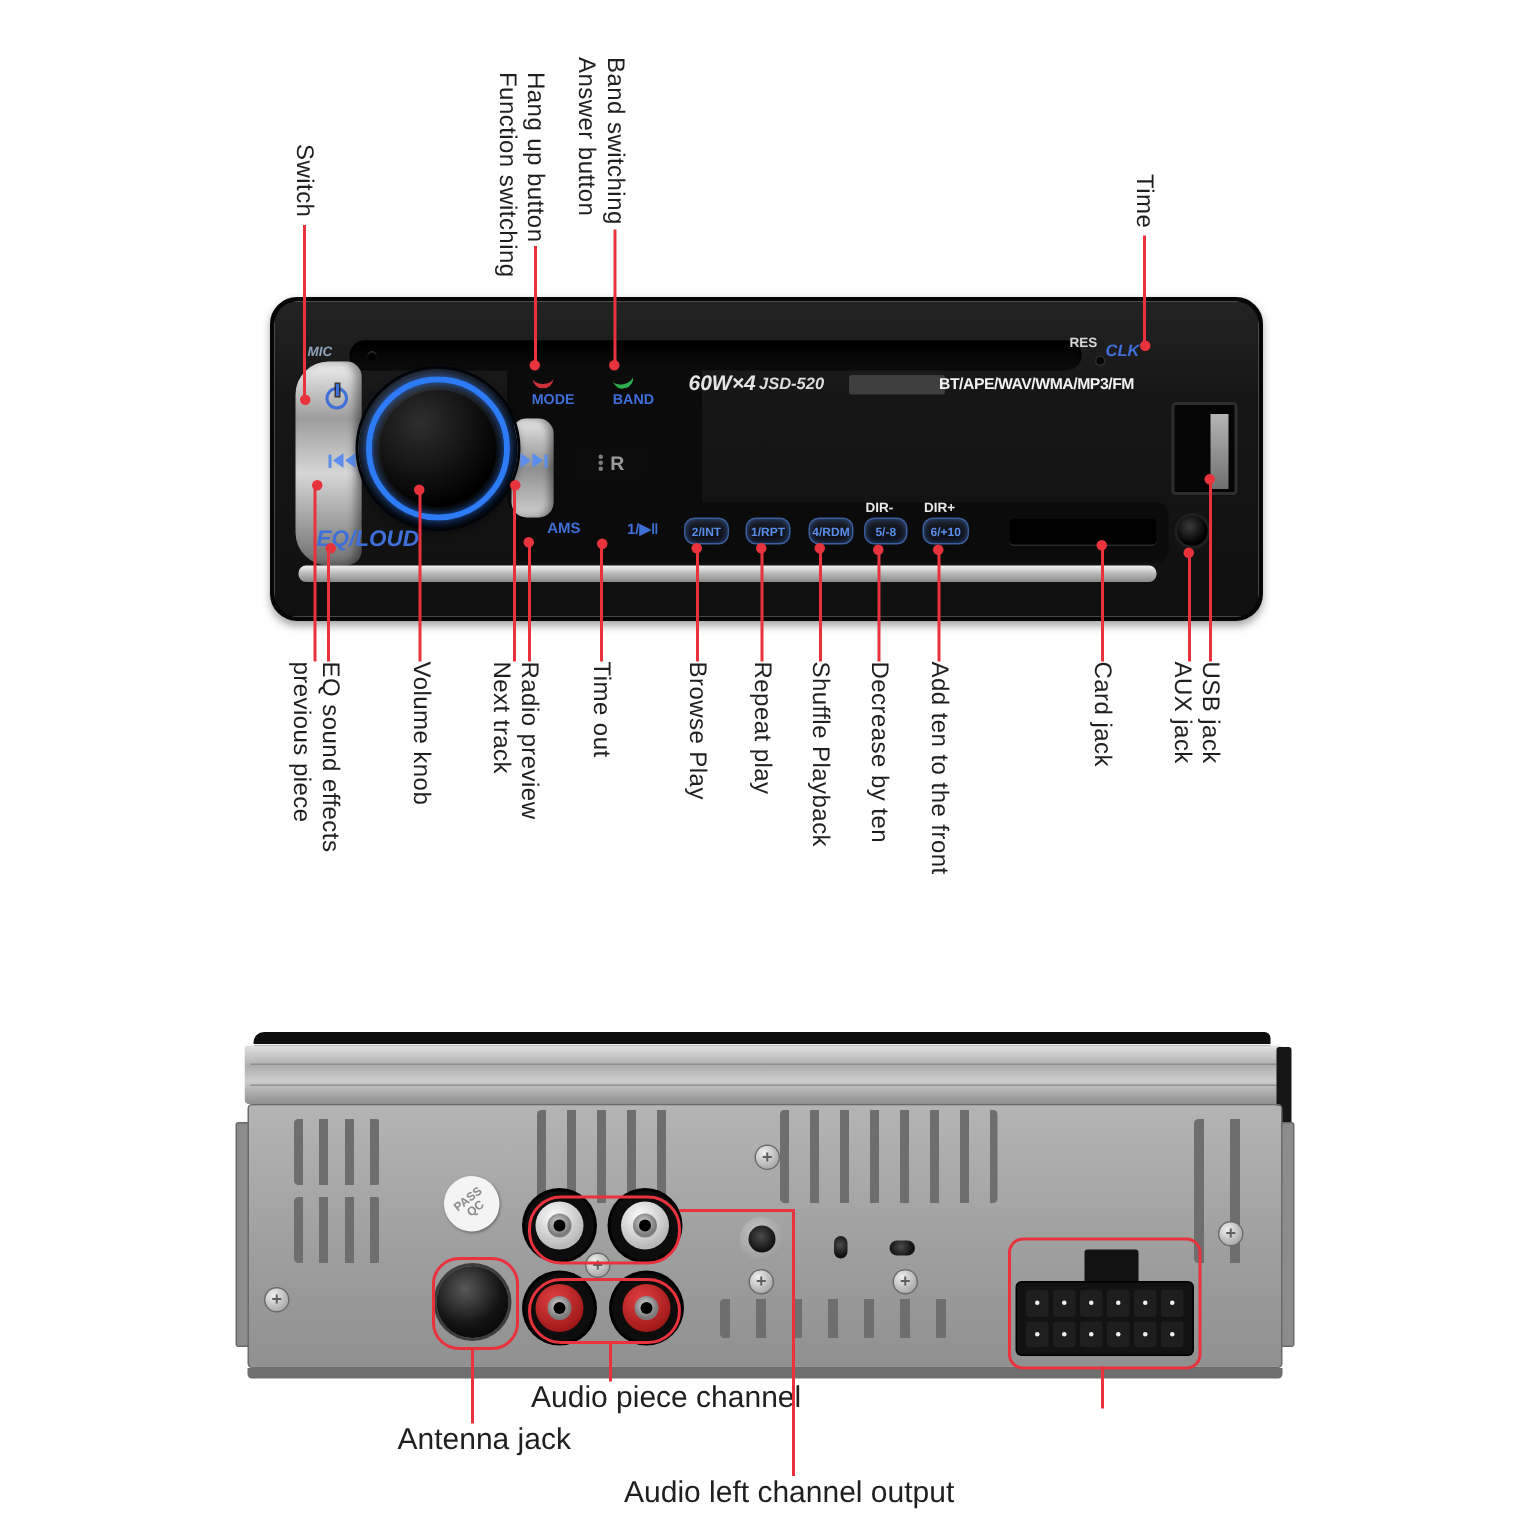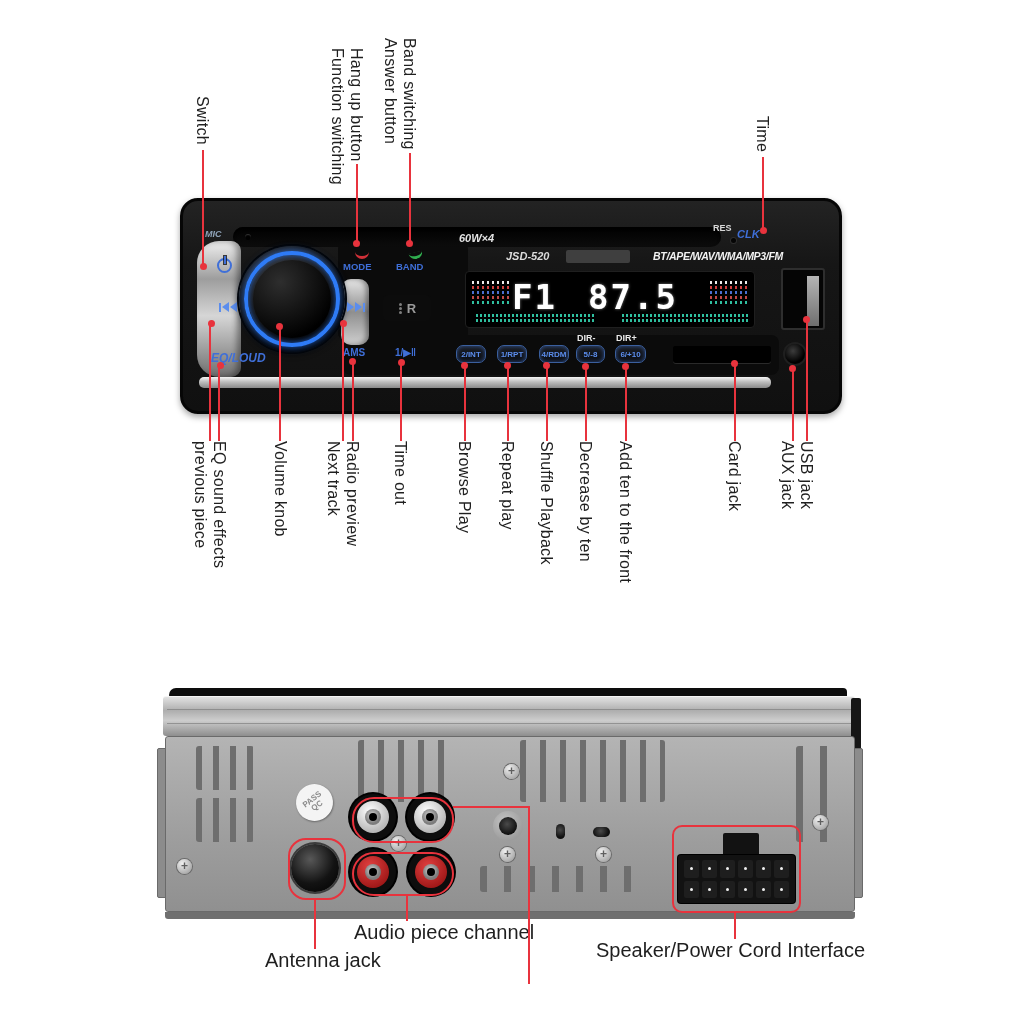--- a/index.html
+++ b/index.html
@@ -47,35 +47,35 @@
   .trk{position:absolute;display:flex;align-items:center;gap:1px}
   .trk .bar{width:2px;height:9px;background:var(--btnblue)}
   .tri-l{width:0;height:0;border-top:5px solid transparent;border-bottom:5px solid transparent;border-right:7px solid var(--btnblue)}
   .tri-r{width:0;height:0;border-top:5px solid transparent;border-bottom:5px solid transparent;border-left:7px solid var(--btnblue)}
 
   .knob{position:absolute;left:56px;top:45px;width:106px;height:106px;border-radius:50%;
     background:radial-gradient(circle at 40% 30%,#3a3a3a,#000 70%);box-shadow:0 0 0 2px #000,0 2px 6px rgba(0,0,0,.6)}
   .knob .ring{position:absolute;left:5px;top:5px;width:96px;height:96px;border-radius:50%;border:4px solid var(--knobblue);box-shadow:0 0 8px rgba(46,123,246,.8),inset 0 0 6px rgba(46,123,246,.8)}
   .knob .cap{position:absolute;left:14px;top:14px;width:78px;height:78px;border-radius:50%;background:radial-gradient(circle at 35% 28%,#2e2e2e,#000 75%)}
 
-  .fn-txt{position:absolute;font-weight:bold;color:var(--blue);text-align:left}
+  .fn-txt{position:absolute;font-weight:bold;color:var(--blue);text-align:right}
   .arc{position:absolute;width:14px;height:7px}
   .arc.red{border-bottom:3px solid #d03038;border-radius:0 0 12px 12px}
   .arc.green{border-bottom:3px solid #2fae4e;border-radius:0 0 12px 12px;transform:rotate(-14deg)}
 
   .ir{position:absolute;left:200px;top:94px;width:48px;height:26px;background:#0c0c0c;border-radius:5px;display:flex;align-items:center;justify-content:center;gap:4px}
   .ir .dots i{display:block;width:3px;height:3px;border-radius:50%;background:#7d7d7d;margin:1px}
   .ir .r{font-size:13px;font-weight:bold;color:#9a9a9a}
 
-  .eqloud{position:absolute;left:28px;top:150px;width:54px;font-size:12px;font-weight:bold;font-style:italic;color:var(--blue)}
-
-  .disp-watts{position:absolute;left:276px;top:31px;font-size:11px;font-weight:bold;font-style:italic;color:#e4e4e4}
+  .eqloud{position:absolute;left:28px;top:150px;width:54px;font-size:15px;font-weight:bold;font-style:italic;color:var(--blue)}
+
+  .disp-watts{position:absolute;left:276px;top:46px;font-size:14px;font-weight:bold;font-style:italic;color:#e4e4e4}
   .disp-model{position:absolute;left:323px;top:49px;font-size:11px;font-weight:bold;font-style:italic;color:#dcdcdc}
   .disp-dim{position:absolute;left:383px;top:49px;width:64px;height:13px;background:#3f3f3f;border-radius:2px}
-  .disp-formats{position:absolute;left:470px;top:49px;width:128px;font-size:10.5px;font-weight:bold;font-style:italic;color:#f2f2f2;letter-spacing:-.3px}
+  .disp-formats{position:absolute;left:443px;top:49px;width:128px;font-size:10.5px;font-weight:bold;color:#f2f2f2;letter-spacing:-.3px}
 
   .lcd{position:absolute;left:282px;top:70px;width:290px;height:57px;background:#000;border-radius:4px;border:1px solid #1f1f1f}
   .sp{position:absolute;width:38px}
   .sp i{display:block;height:3px;margin-bottom:2px}
   .sp .r1{background:repeating-linear-gradient(90deg,#ececec 0 2px,transparent 2px 5px)}
   .sp .r2{background:repeating-linear-gradient(90deg,#d04040 0 2px,transparent 2px 5px)}
   .sp .r3{background:repeating-linear-gradient(90deg,#4a6fd0 0 2px,transparent 2px 5px)}
   .sp .r4{background:repeating-linear-gradient(90deg,#c04848 0 2px,transparent 2px 5px)}
   .sp .r5{background:repeating-linear-gradient(90deg,var(--teal) 0 2px,transparent 2px 5px)}
   .seg{position:absolute;top:5px;font-family:"DejaVu Sans Mono",monospace;font-weight:bold;font-size:34px;color:#fff;letter-spacing:2px;text-shadow:0 0 3px rgba(255,255,255,.5)}
@@ -200,46 +200,20 @@
 
     <div class="eqloud">EQ/LOUD</div>
     <div class="fn-txt" style="left:160px;top:146px;width:44px;font-size:10px">AMS</div>
     <div class="fn-txt" style="left:212px;top:146px;width:44px;font-size:10px">1/▶‖</div>
 
     <div class="disp-watts">60W×4</div>
     <div class="disp-model">JSD-520</div>
     <div class="disp-dim"></div>
     <div class="disp-formats">BT/APE/WAV/WMA/MP3/FM</div>
 
-    <div class="lcd">
-      <div class="sp" style="left:6px;top:9px">
-          <i class="r1"></i>
-          <i class="r2"></i>
-          <i class="r3"></i>
-          <i class="r4"></i>
-          <i class="r5"></i>
-        </div>
-      <div class="seg" style="left:46px">F1</div>
-      <div class="seg" style="left:122px">87.5</div>
-      <div class="sp" style="left:244px;top:9px">
-          <i class="r1"></i>
-          <i class="r2"></i>
-          <i class="r3"></i>
-          <i class="r4"></i>
-          <i class="r5"></i>
-        </div>
-      <div class="tealrow" style="left:10px;top:42px;width:118px">
-          <i></i>
-          <i></i>
-        </div>
-      <div class="tealrow" style="left:156px;top:42px;width:126px">
-          <i></i>
-          <i></i>
-        </div>
-    </div>
 
     <div class="dirlbl" style="left:394px;top:132px">DIR-</div>
     <div class="dirlbl" style="left:433px;top:132px">DIR+</div>
 
     <div class="nbtn" style="left:273px;top:144px;width:30px">2/INT</div>
     <div class="nbtn" style="left:314px;top:144px;width:30px">1/RPT</div>
     <div class="nbtn" style="left:356px;top:144px;width:30px">4/RDM</div>
     <div class="nbtn" style="left:393px;top:144px;width:29px">5/-8</div>
     <div class="nbtn" style="left:432px;top:144px;width:31px">6/+10</div>
 
@@ -407,15 +381,15 @@
   <div class="outline" style="left:672px;top:825px;width:129px;height:88px;border-radius:10px"></div>
 
   <div class="ln" style="left:314px;top:898px;height:51px"></div>
   <div class="ln" style="left:406px;top:895px;height:26px"></div>
   <div class="hln" style="left:453px;top:806px;width:77px"></div>
   <div class="ln" style="left:528px;top:806px;height:178px"></div>
   <div class="ln" style="left:734px;top:911px;height:28px"></div>
 
   <div class="hlabel" style="left:265px;top:949px">Antenna jack</div>
   <div class="hlabel" style="left:354px;top:921px">Audio piece channel</div>
-  <div class="hlabel" style="left:596px;top:939px">Speaker/Power Cord Interface</div>
+  <div class="hlabel" style="left:416px;top:984px">Audio left channel output</div>
 
 </div>
 
 </body></html>

